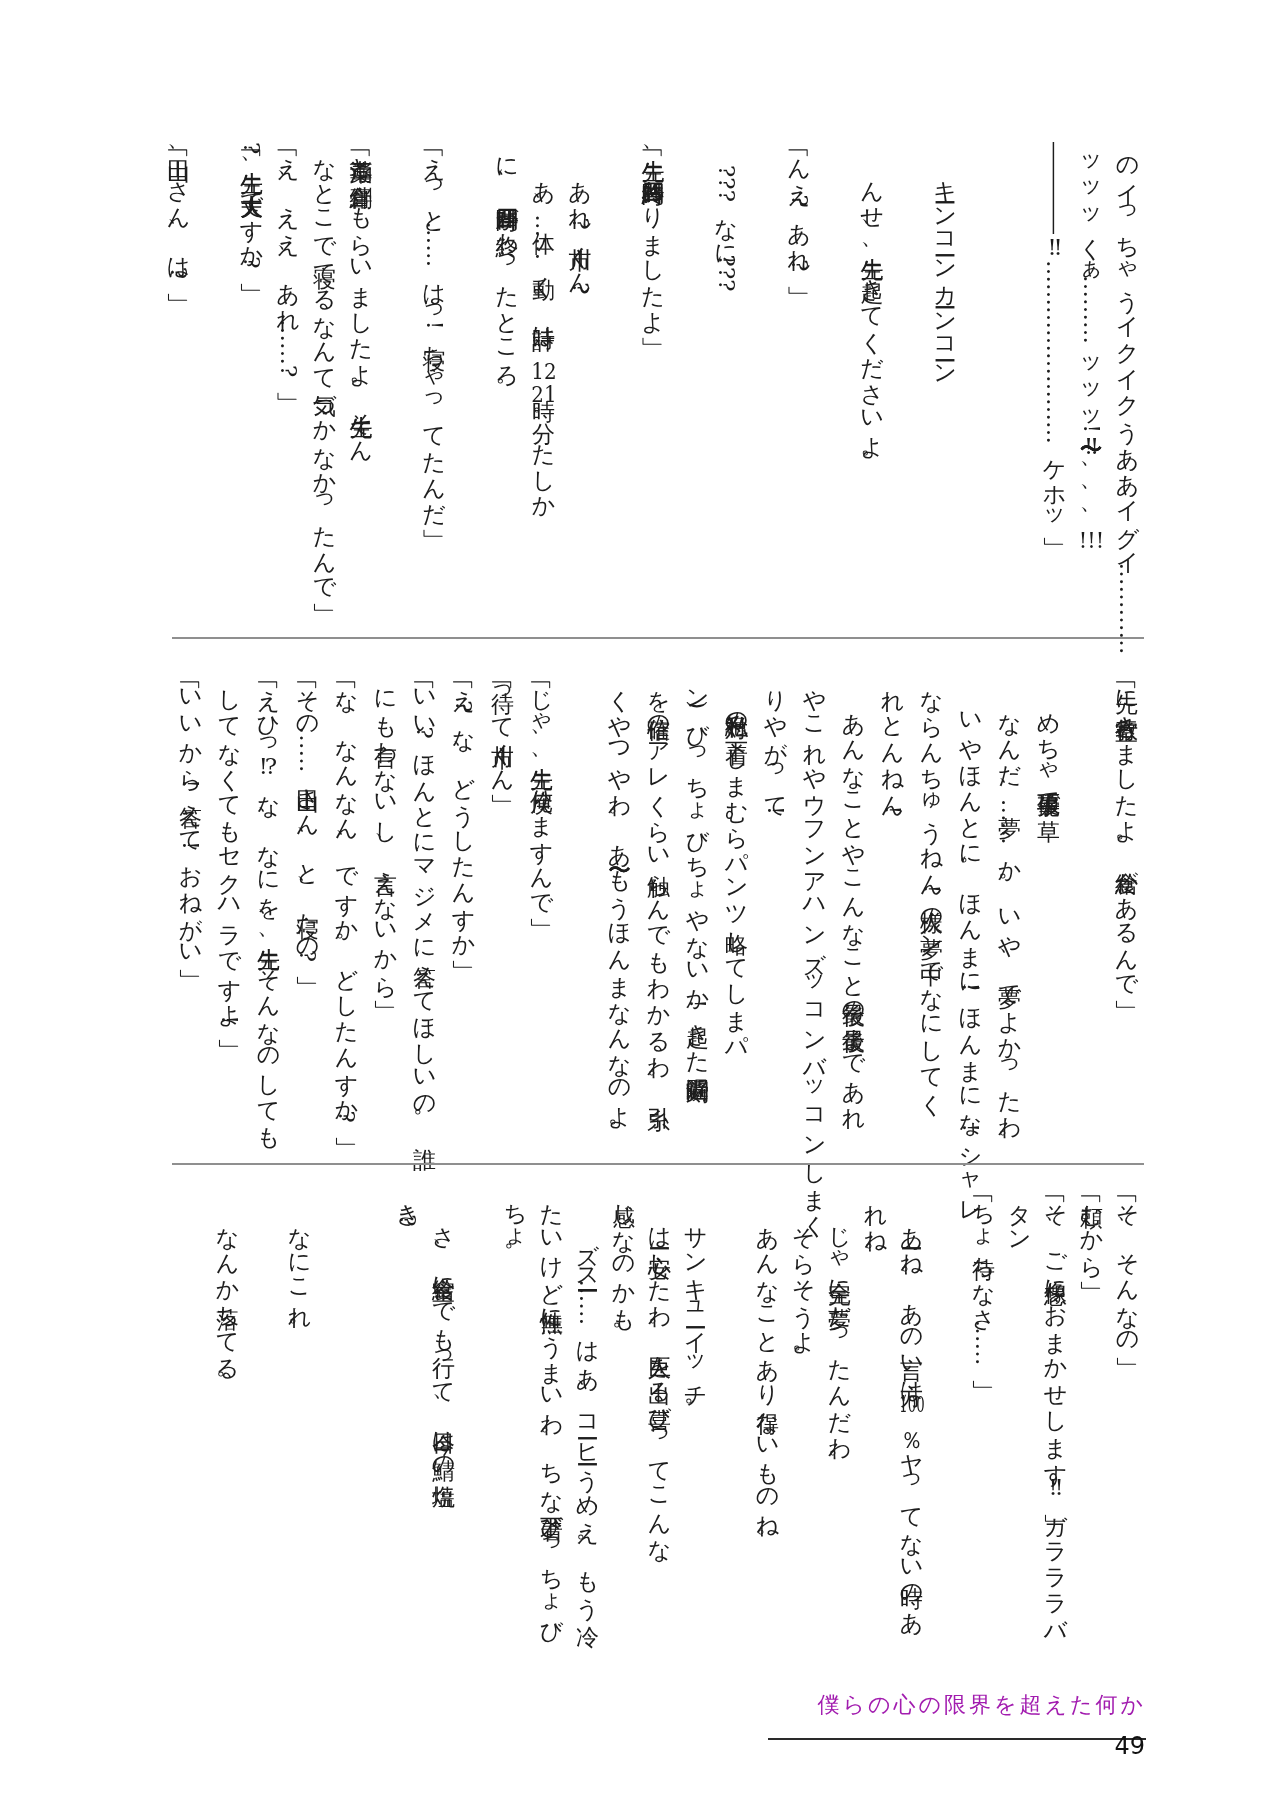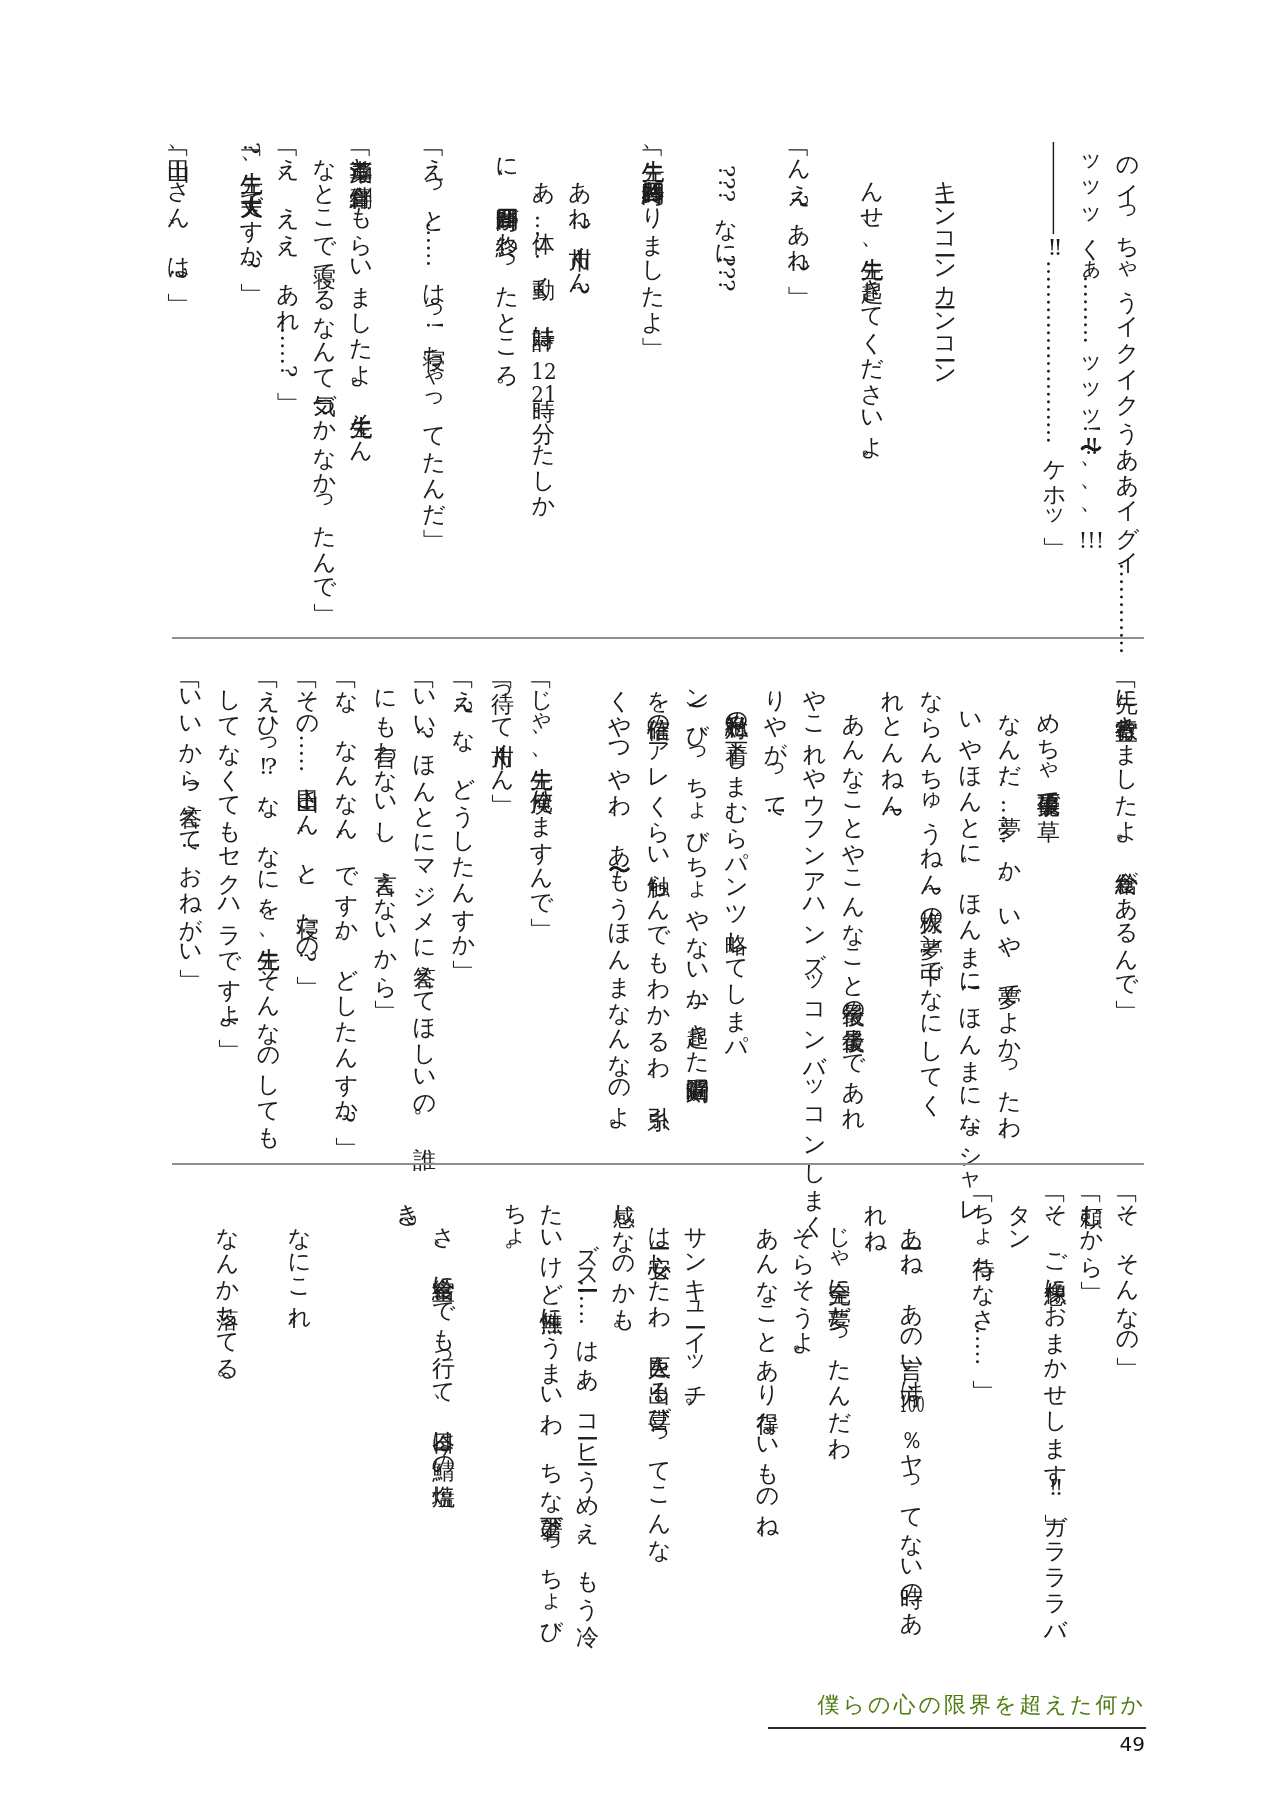--- a/index.html
+++ b/index.html
@@ -49,30 +49,30 @@
   .footer-title {
     position: absolute;
     top: 1690px;
     right: 134px;
     width: 378px;
     text-align: right;
     font-family: "DejaVu Sans", "Liberation Sans", sans-serif;
     font-weight: 500;
     font-size: 22px;
     letter-spacing: 3px;
-    color: #4d7c0f;
-    padding-bottom: 7px;
+    color: #a21caf;
+    padding-bottom: 18px;
     border-bottom: 2px solid #2a2a2a;
   }
   .page-number {
     position: absolute;
     top: 1732px;
     right: 135px;
     font-family: "DejaVu Sans", "Liberation Sans", sans-serif;
-    font-size: 20px;
+    font-size: 24px;
     color: #111111;
   }
 </style>
 </head>
 <body>
 
 <div class="page">
 
   <section class="text-block s1">
       <p class="tline">のイっちゃうイクイクうああイグイ…………</p>

